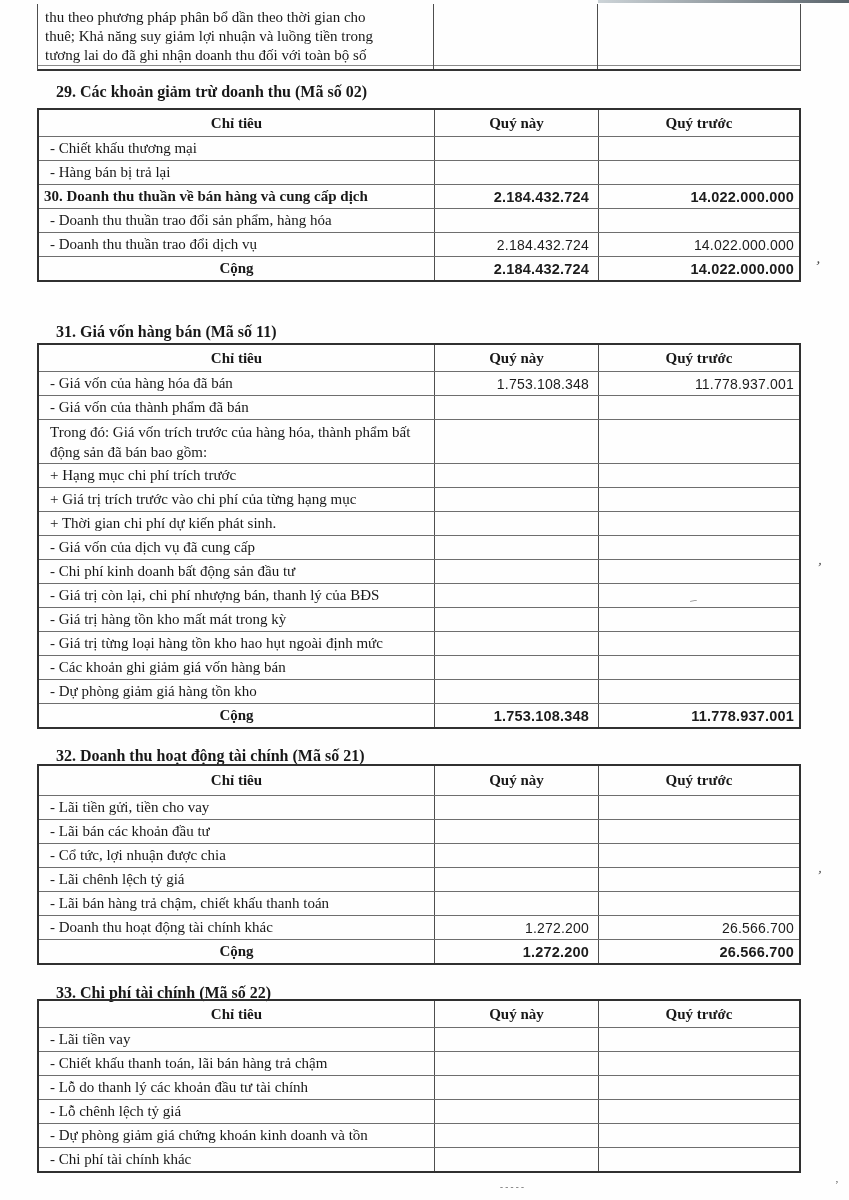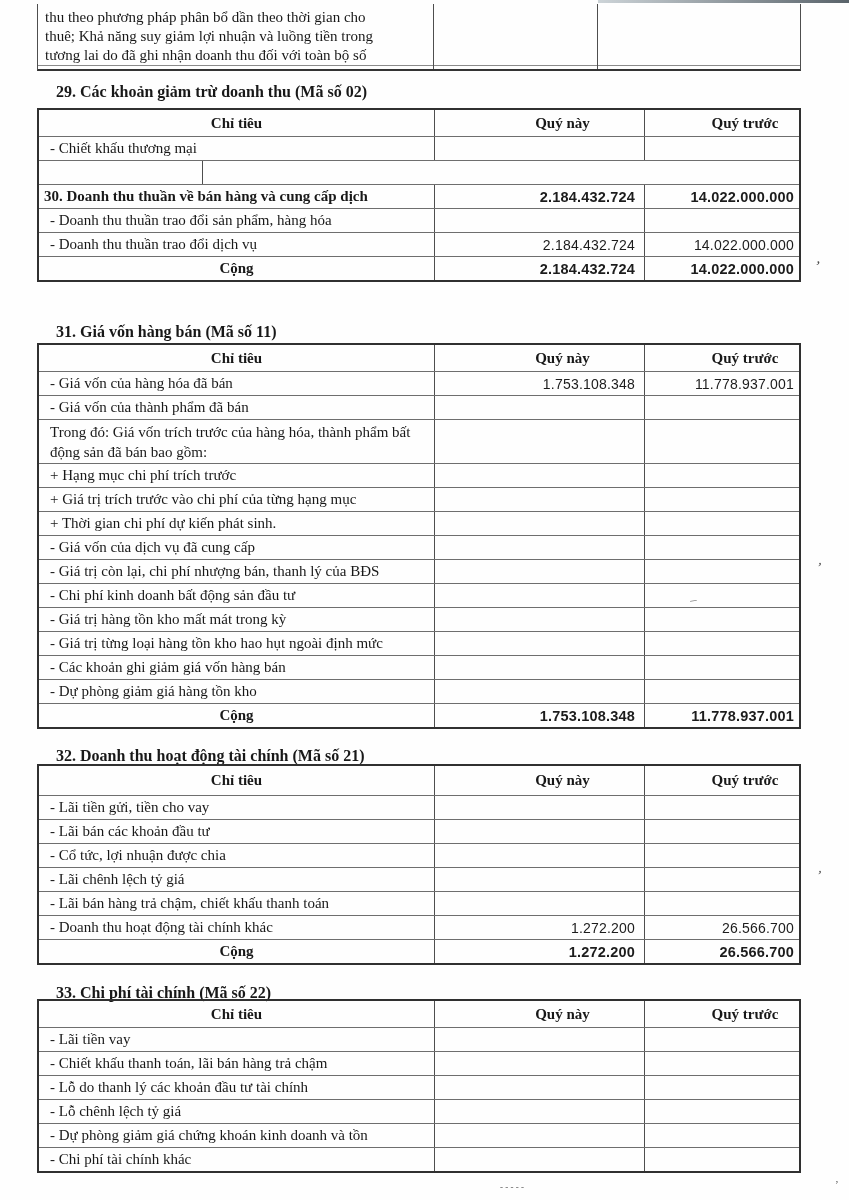--- a/index.html
+++ b/index.html
@@ -39,21 +39,21 @@
   
   .section-heading{
     position:absolute;left:56px;font-weight:bold;font-size:16px;
     white-space:nowrap;
   }
   
   .data-table{
     position:absolute;left:37px;width:764px;
     border:2px solid #303030;box-sizing:border-box;background:transparent;
   }
-  .t-row{display:flex;border-top:1px solid #6e6e6e;box-sizing:border-box;gap:46px;}
+  .t-row{display:flex;border-top:1px solid #6e6e6e;box-sizing:border-box;}
   .t-row.header{border-top:none;}
   .c{display:flex;align-items:center;box-sizing:border-box;overflow:hidden;}
   .c-label{width:396px;border-right:1px solid #4e4e4e;padding-left:11px;font-size:15px;}
   .c-this{width:164px;border-right:1px solid #4e4e4e;justify-content:flex-end;padding-right:9px;}
   .c-prev{flex:1;justify-content:flex-end;padding-right:5px;}
   .header .c{justify-content:center;font-weight:bold;font-size:15px;padding:0;}
   .val{font-family:"Liberation Sans", sans-serif;font-size:14px;letter-spacing:.2px;color:#1c1c1c;}
   .row-bold .c-label{font-weight:bold;padding-left:5px;}
   .row-bold .val,.total .val{font-weight:bold;font-size:14.5px;}
   .total .c-label{justify-content:center;padding-left:0;font-weight:bold;}
@@ -93,20 +93,21 @@
         <div class="t-row" style="height: 24px;">
           <div class="c c-label">- Chiết khấu thương mại</div>
           <div class="c c-this">
             <span class="val"></span>
           </div>
           <div class="c c-prev">
             <span class="val"></span>
           </div>
         </div>
         <div class="t-row" style="height: 24px;">
+          <div class="c c-label">- Hàng bán bị trả lại</div>
           <div class="c c-this">
             <span class="val"></span>
           </div>
           <div class="c c-prev">
             <span class="val"></span>
           </div>
         </div>
         <div class="t-row row-bold" style="height: 24px;">
           <div class="c c-label">30. Doanh thu thuần về bán hàng và cung cấp dịch</div>
           <div class="c c-this">
@@ -208,30 +209,30 @@
         <div class="t-row" style="height: 24px;">
           <div class="c c-label">- Giá vốn của dịch vụ đã cung cấp</div>
           <div class="c c-this">
             <span class="val"></span>
           </div>
           <div class="c c-prev">
             <span class="val"></span>
           </div>
         </div>
         <div class="t-row" style="height: 24px;">
+          <div class="c c-label">- Chi phí kinh doanh bất động sản đầu tư</div>
+          <div class="c c-this">
+            <span class="val"></span>
+          </div>
+          <div class="c c-prev">
+            <span class="val"></span>
+          </div>
+        </div>
+        <div class="t-row" style="height: 24px;">
           <div class="c c-label">- Giá trị còn lại, chi phí nhượng bán, thanh lý của BĐS</div>
-          <div class="c c-this">
-            <span class="val"></span>
-          </div>
-          <div class="c c-prev">
-            <span class="val"></span>
-          </div>
-        </div>
-        <div class="t-row" style="height: 24px;">
-          <div class="c c-label">- Chi phí kinh doanh bất động sản đầu tư</div>
           <div class="c c-this">
             <span class="val"></span>
           </div>
           <div class="c c-prev">
             <span class="val"></span>
           </div>
         </div>
         <div class="t-row" style="height: 24px;">
           <div class="c c-label">- Giá trị hàng tồn kho mất mát trong kỳ</div>
           <div class="c c-this">

